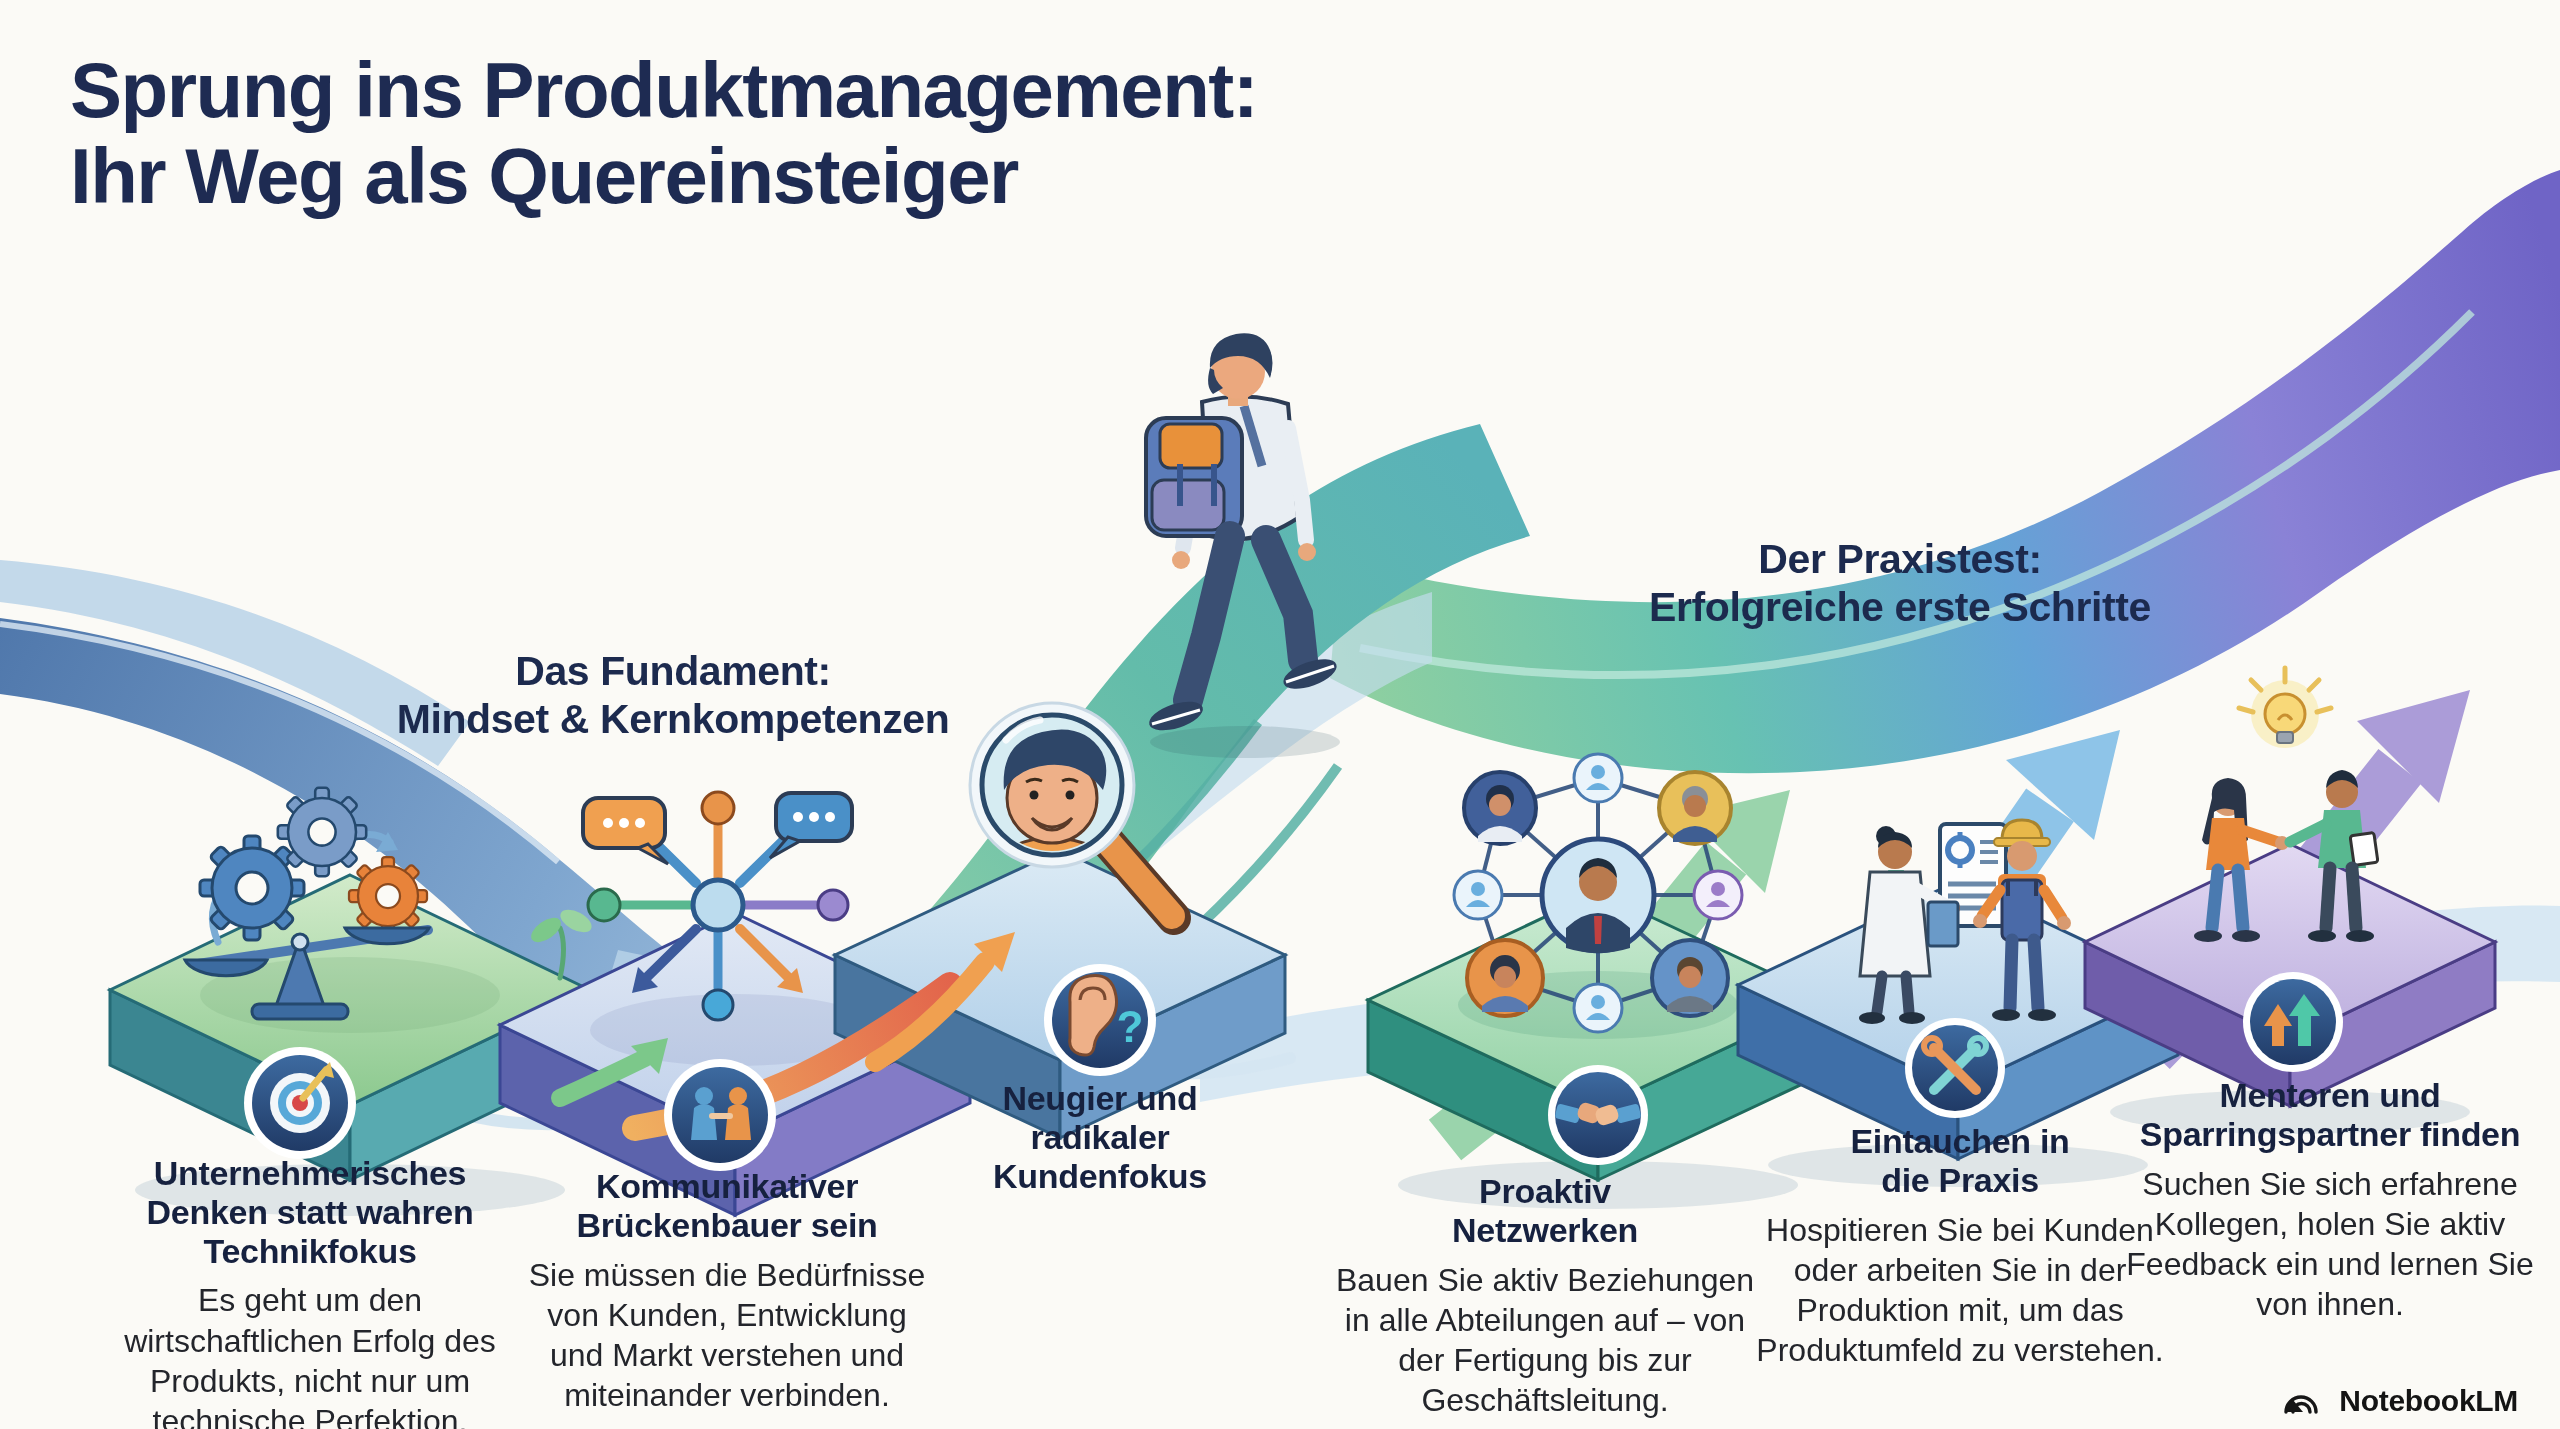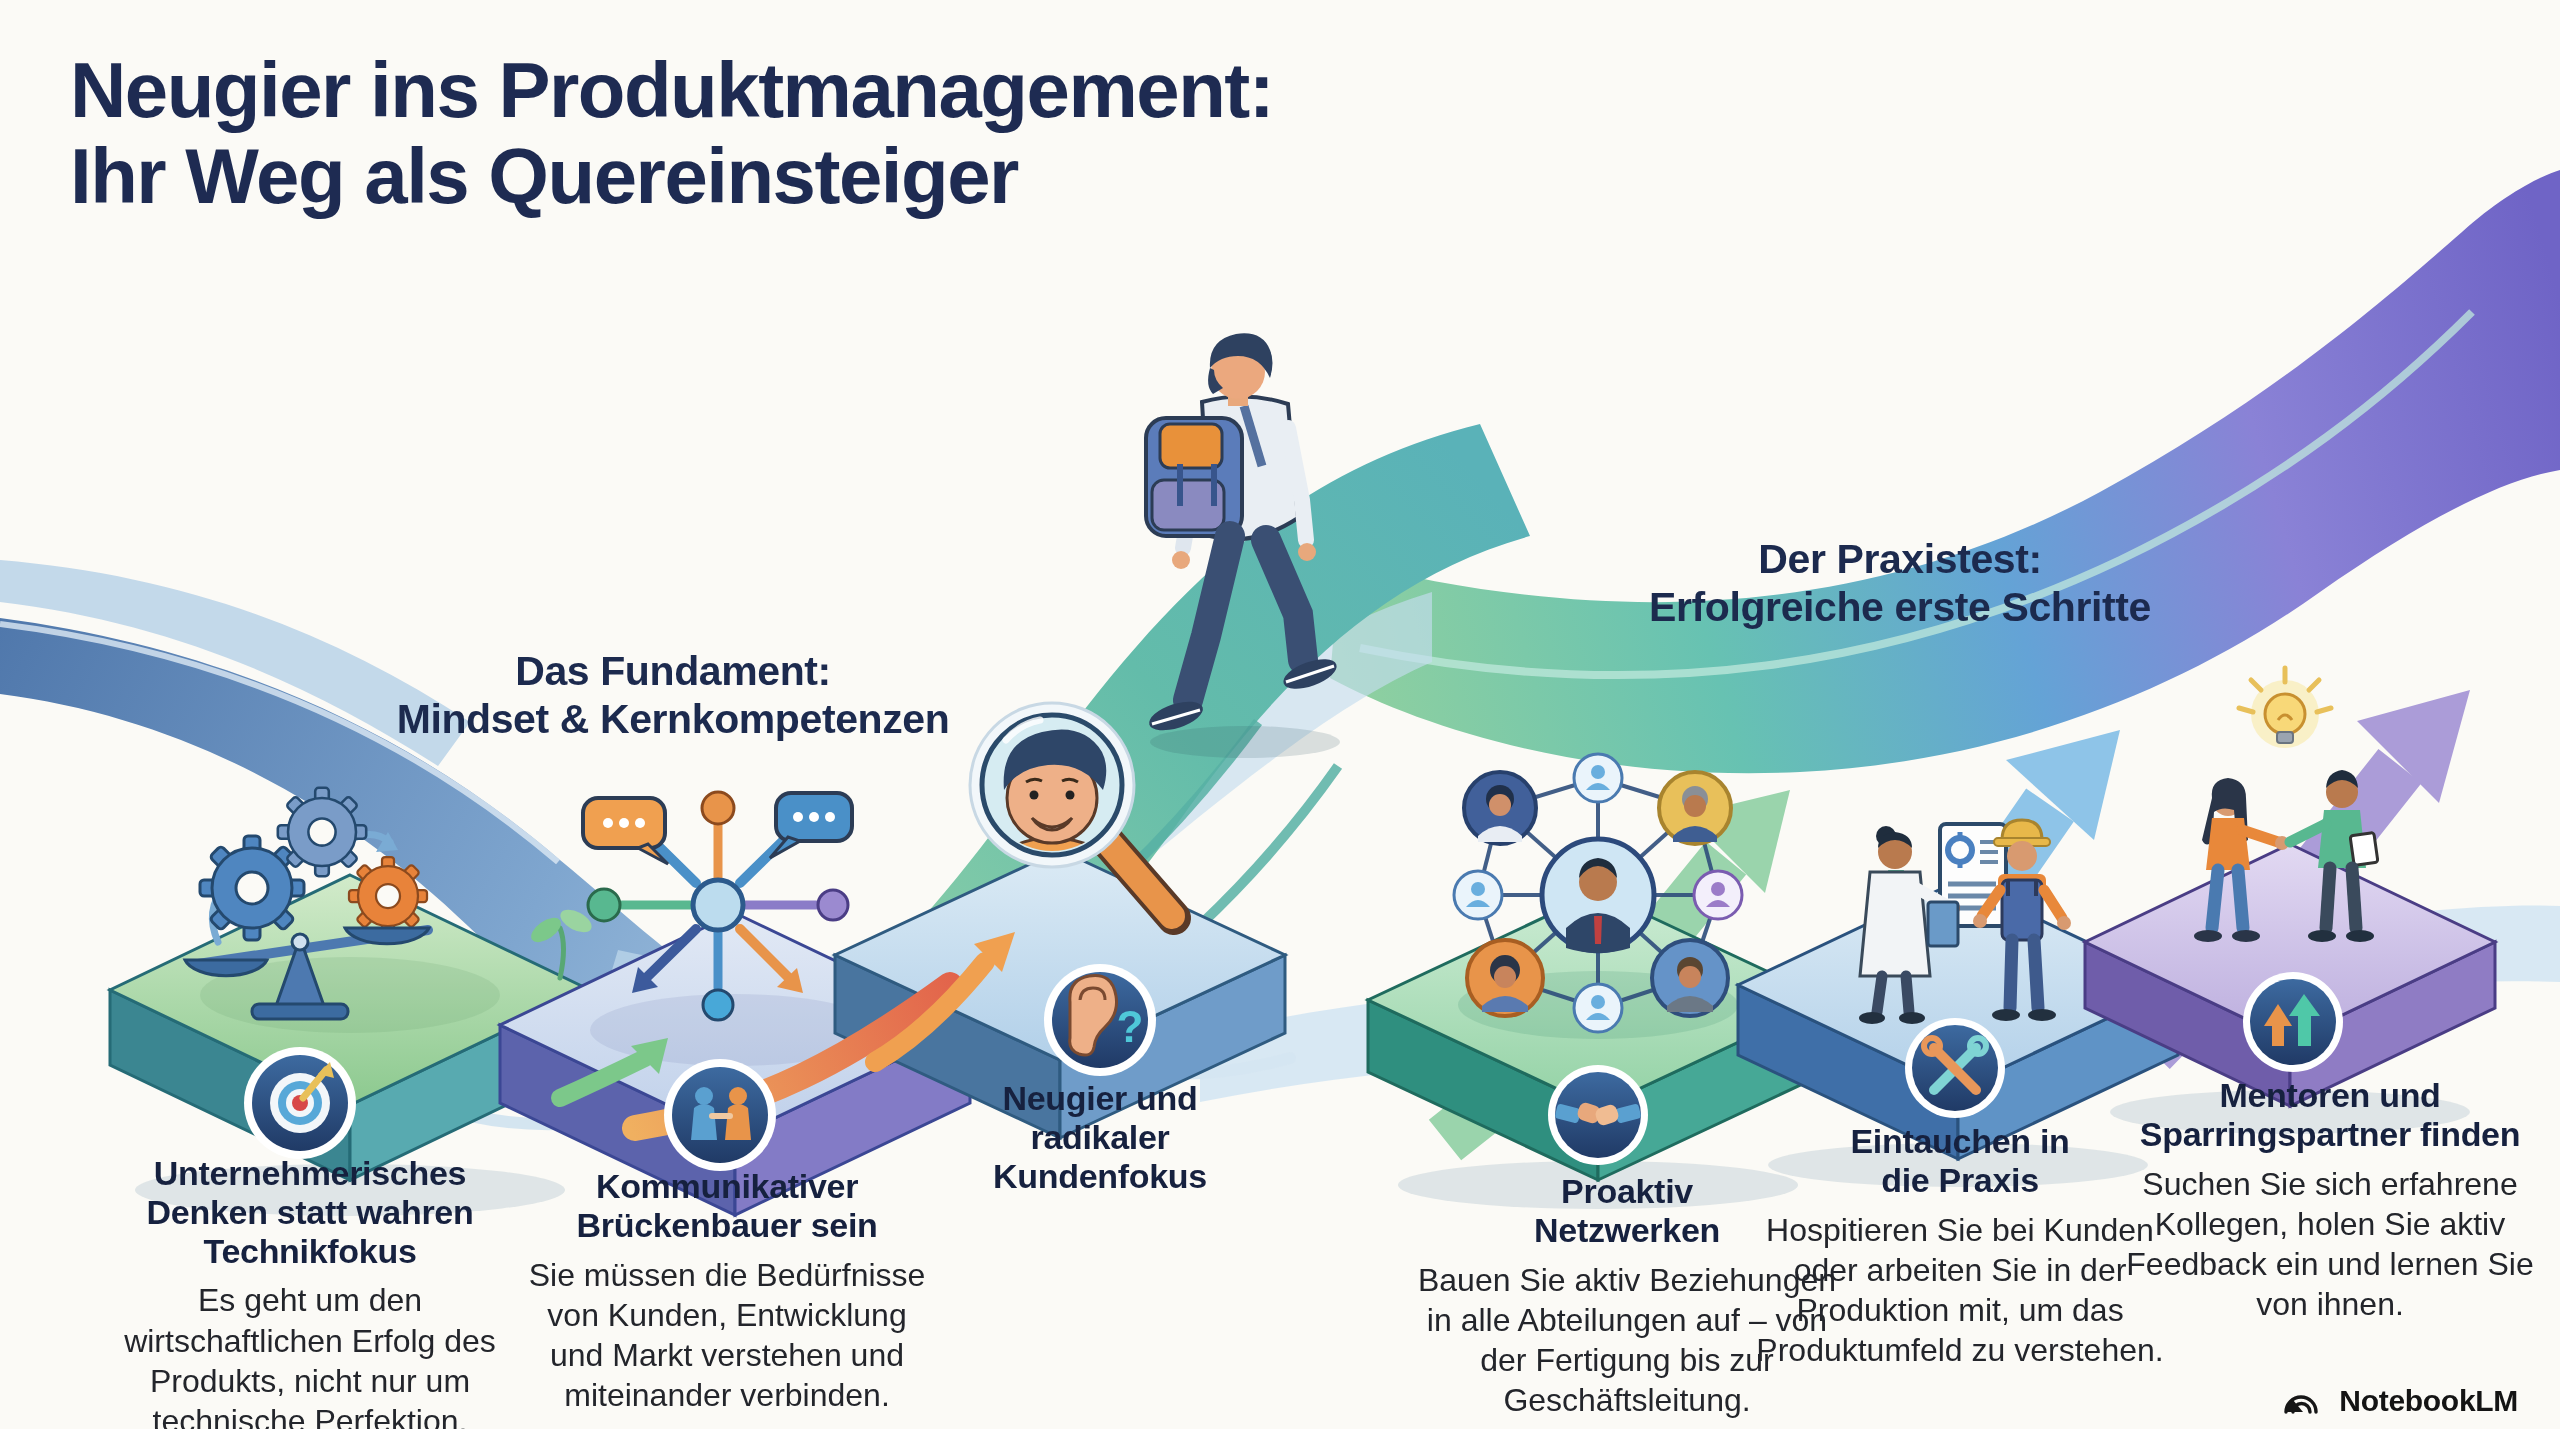--- a/index.html
+++ b/index.html
@@ -532,21 +532,21 @@
     <circle cx="2293" cy="1022" r="50" fill="#ffffff"></circle>
     <circle cx="2293" cy="1022" r="43" fill="url(#gradBadge)"></circle>
     <rect x="2272" y="1024" width="12" height="22" fill="#e8944a"></rect>
     <polygon points="2278,1004 2292,1026 2264,1026" fill="#e8944a"></polygon>
     <rect x="2298" y="1014" width="13" height="32" fill="#4fc8a8"></rect>
     <polygon points="2304,994 2320,1016 2289,1016" fill="#4fc8a8"></polygon>
   </g>
 </svg>
 
 <h1 class="title">
-  <span>Neugier ins Produktmanagement:</span>
+  <span>Sprung ins Produktmanagement:</span>
   <span>Ihr Weg als Quereinsteiger</span>
 </h1>
 
 <div class="section-h" style="left:373px;top:648px;width:600px">
   <span>Das Fundament:</span>
   <span>Mindset &amp; Kernkompetenzen</span>
 </div>
 
 <div class="section-h" style="left:1600px;top:536px;width:600px">
   <span>Der Praxistest:</span>
@@ -560,21 +560,21 @@
 
 <div class="step" style="left:517px;top:1163px;width:420px">
   <h3 style="max-width:400px">Kommunikativer Brückenbauer sein</h3>
   <p style="max-width:400px">Sie müssen die Bedürfnisse von Kunden, Entwicklung und Markt verstehen und miteinander verbinden.</p>
 </div>
 
 <div class="step" style="left:900px;top:1075px;width:400px">
   <h3 style="max-width:250px">Neugier und radikaler Kundenfokus</h3>
 </div>
 
-<div class="step" style="left:1412px;top:1168px;width:430px">
+<div class="step" style="left:1330px;top:1168px;width:430px">
   <h3 style="max-width:220px">Proaktiv Netzwerken</h3>
   <p style="max-width:420px">Bauen Sie aktiv Beziehungen in alle Abteilungen auf – von der Fertigung bis zur Geschäftsleitung.</p>
 </div>
 
 <div class="step" style="left:1745px;top:1118px;width:430px">
   <h3 style="max-width:260px">Eintauchen in die Praxis</h3>
   <p style="max-width:420px">Hospitieren Sie bei Kunden oder arbeiten Sie in der Produktion mit, um das Produktumfeld zu verstehen.</p>
 </div>
 
 <div class="step" style="left:2100px;top:1072px;width:460px">

